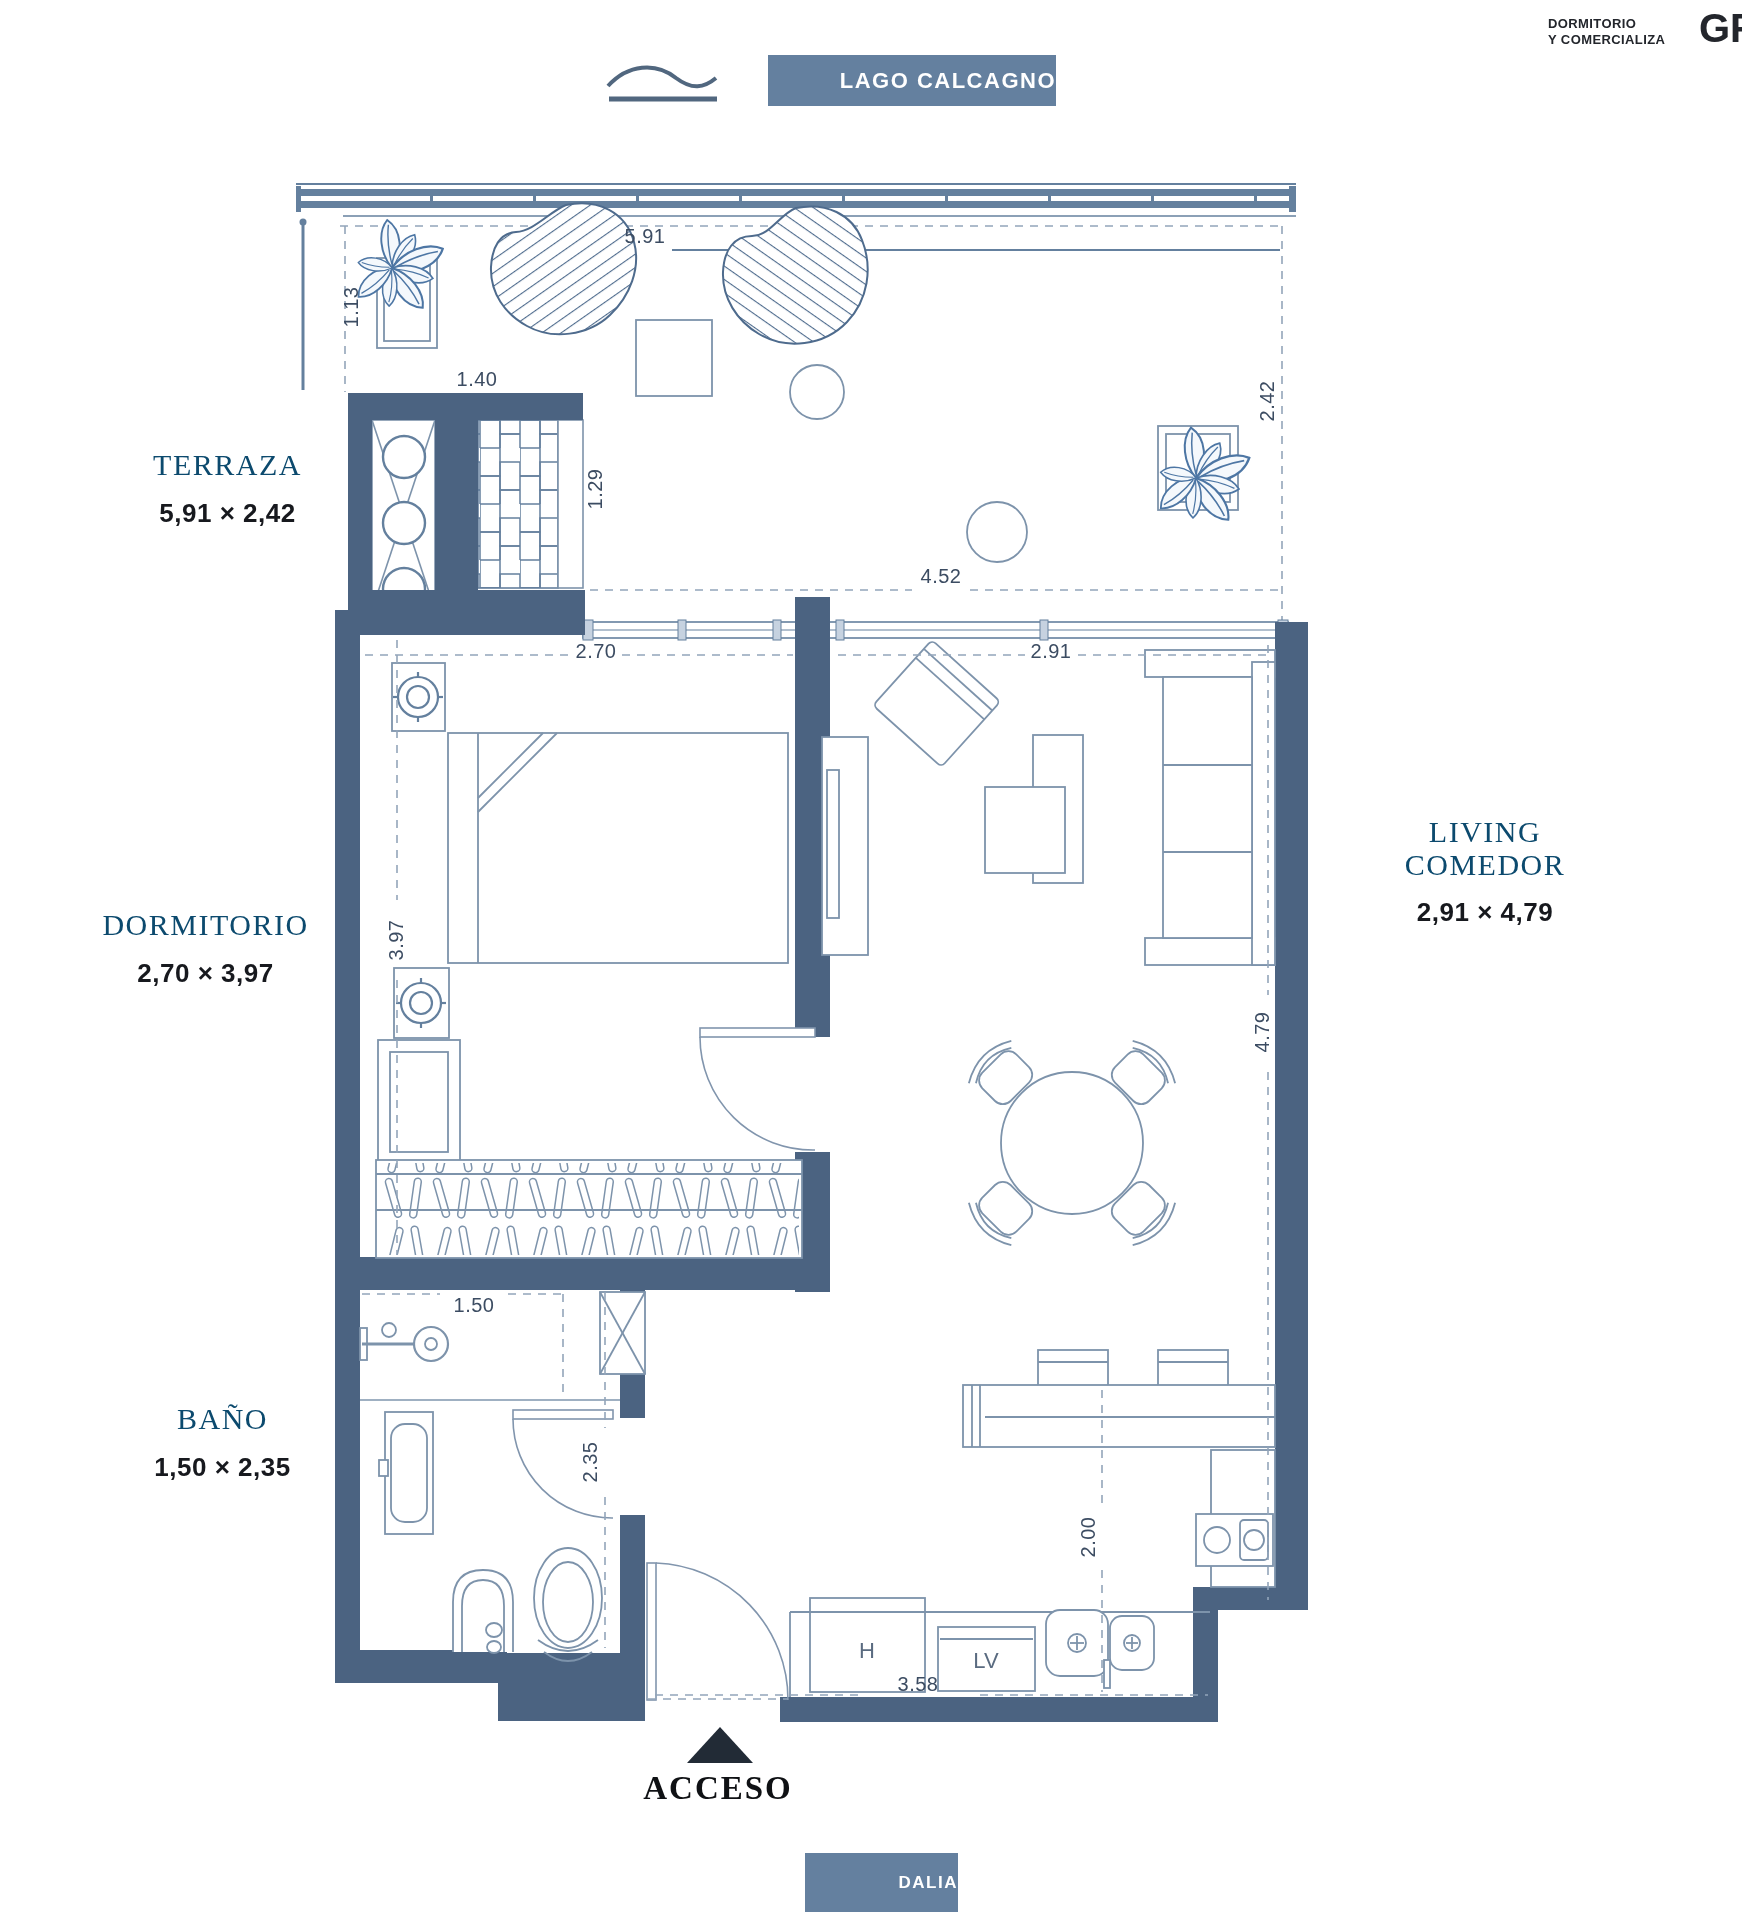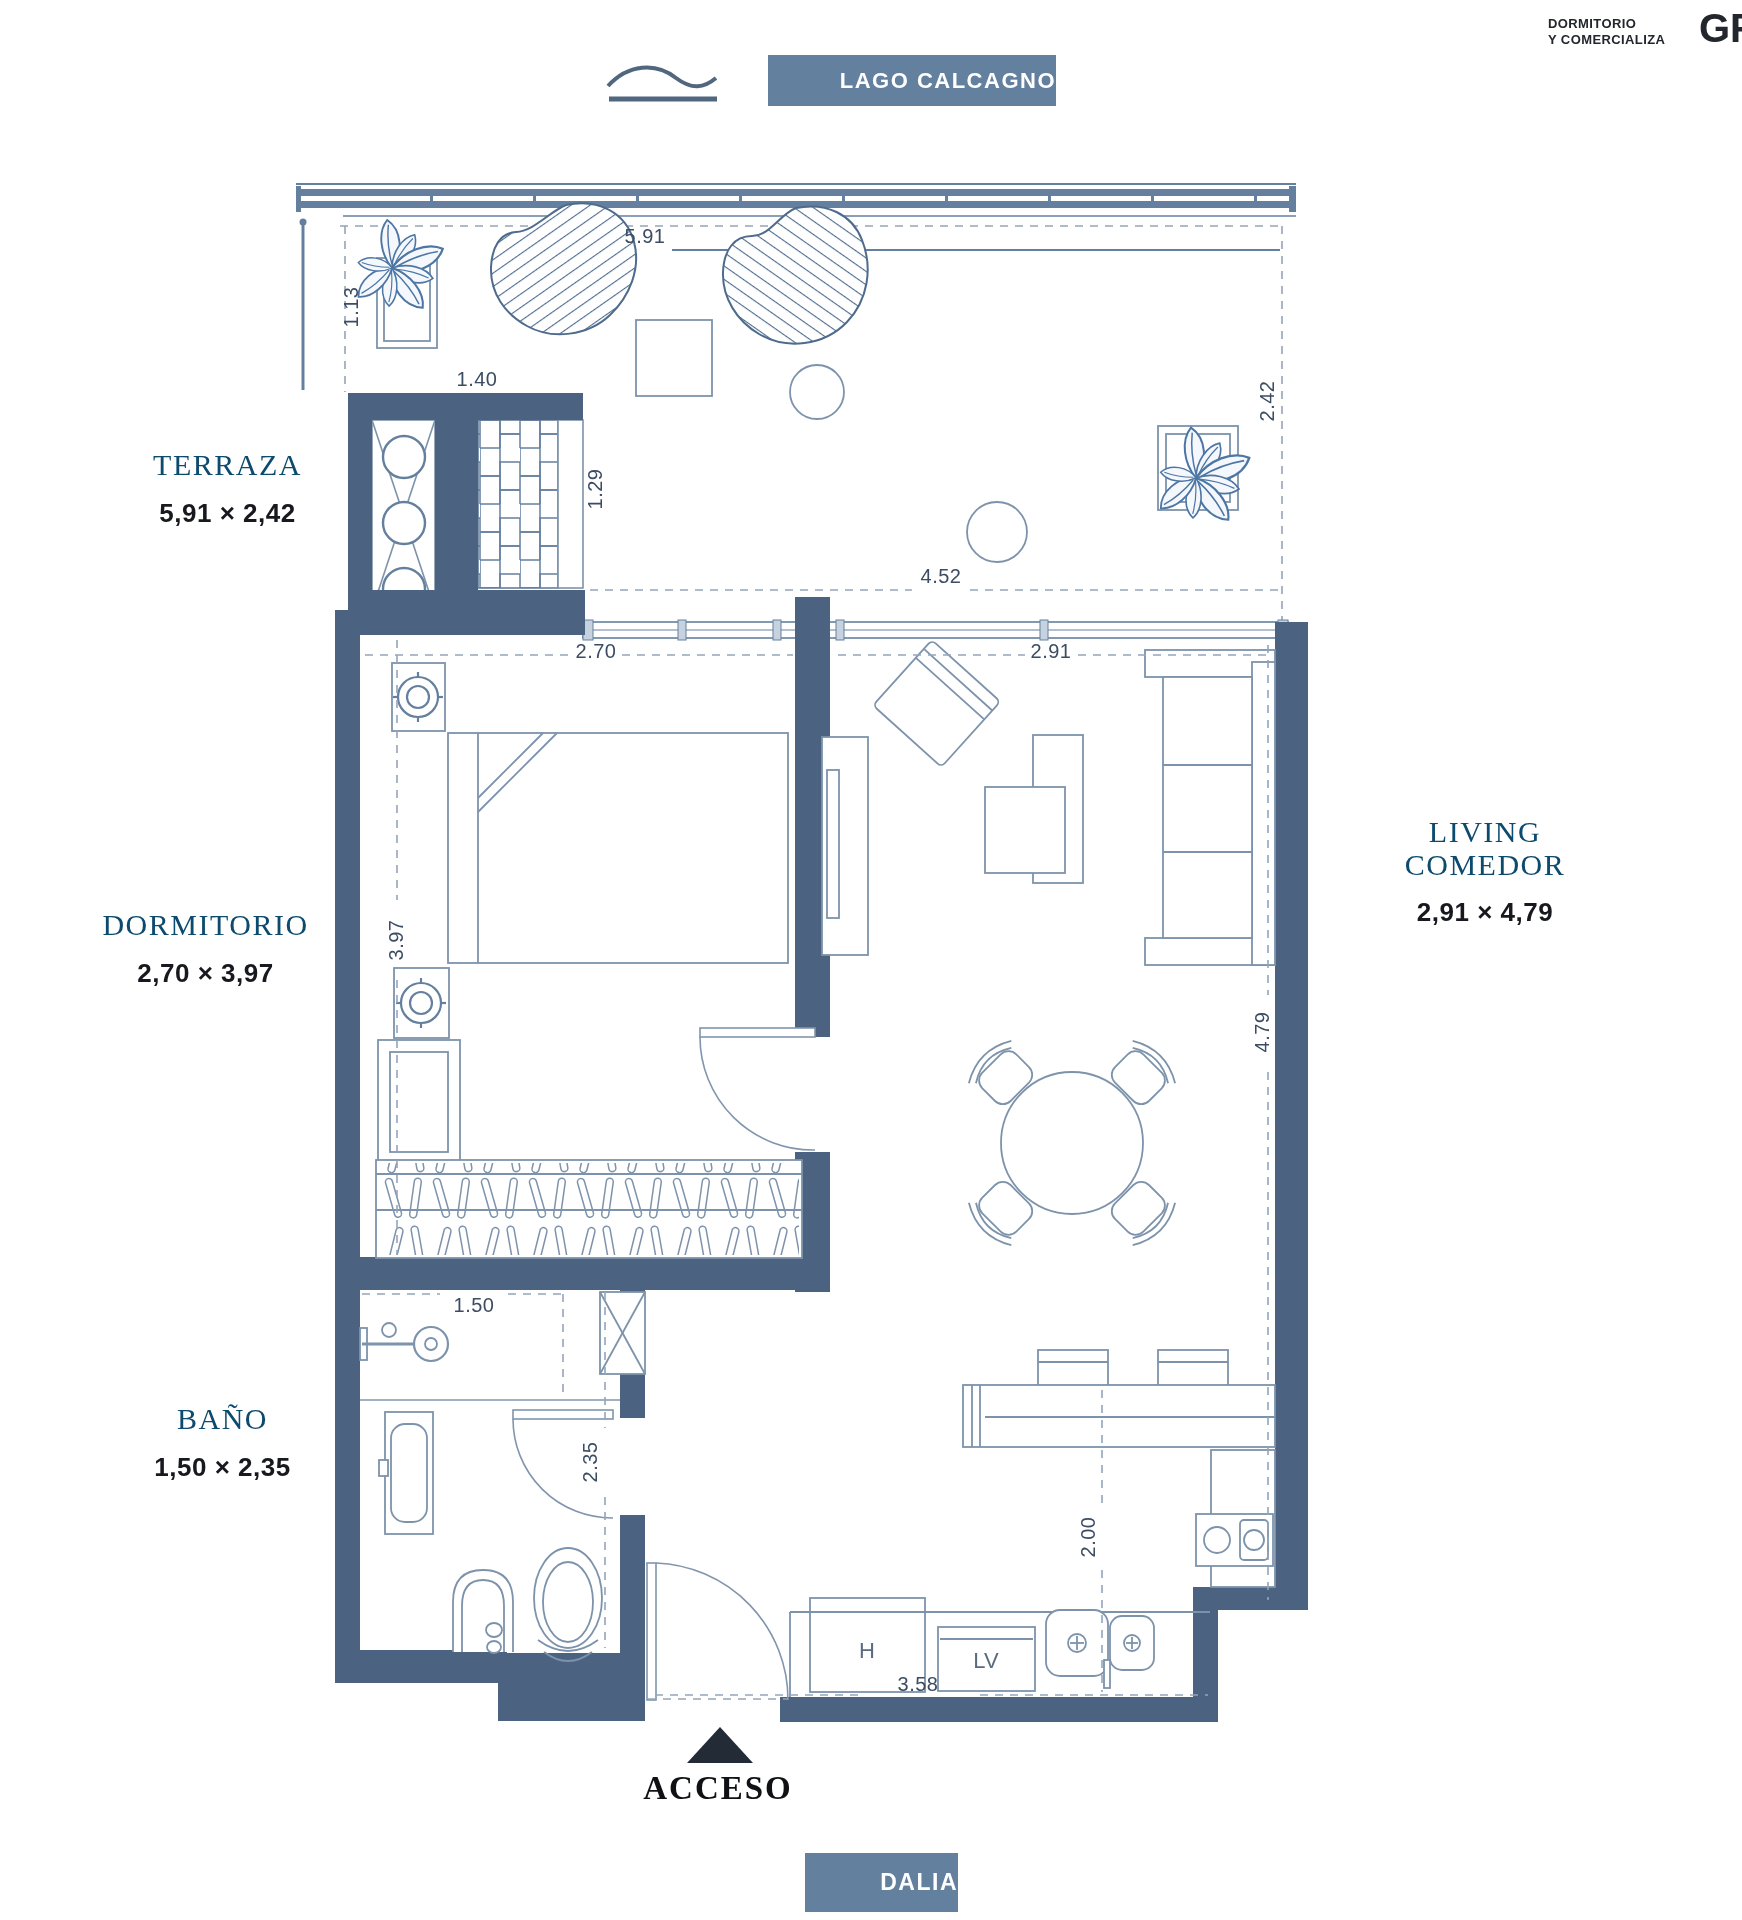--- a/index.html
+++ b/index.html
@@ -400,17 +400,17 @@
     <div class="room-size">1,50 × 2,35</div>
   </div>
   <div class="room-label left-al" style="left:1345px;top:815px;width:280px">
     <div class="room-name two-line">LIVING</div>
     <div class="room-name two-line">COMEDOR</div>
     <div class="room-size">2,91 × 4,79</div>
   </div>
 
   <div class="acceso">ACCESO</div>
 
-  <div class="badge" style="left:805px;top:1853px;width:153px;height:59px;font-size:23px">
+  <div class="badge" style="left:805px;top:1853px;width:153px;height:59px;font-size:17px">
     <span>DALIA</span>
   </div>
 
 </div>
 
 </body></html>

